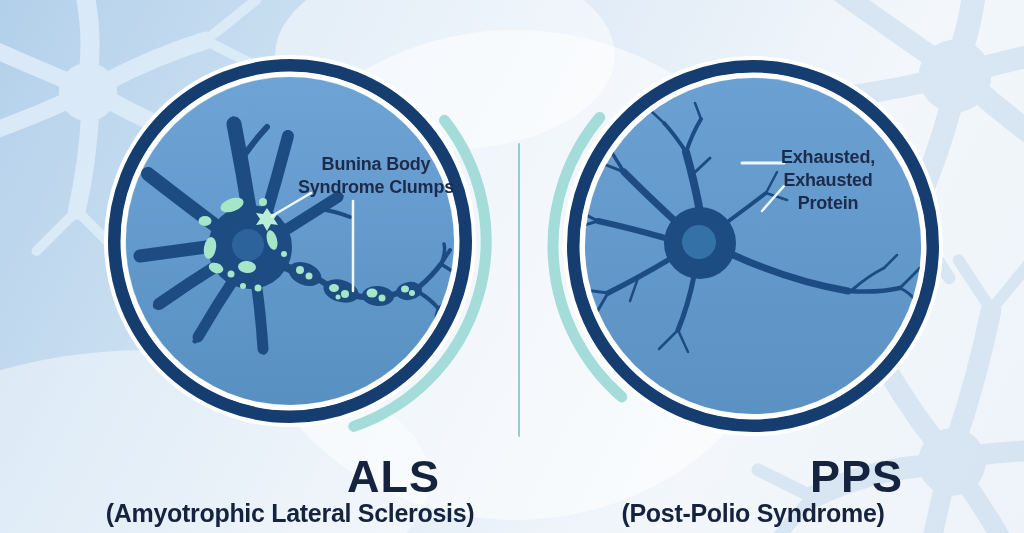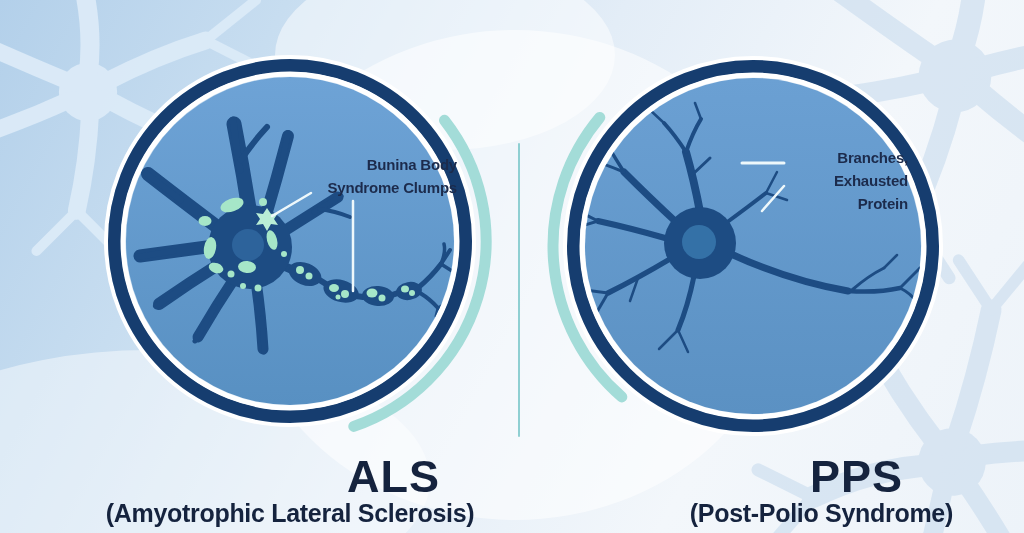--- a/index.html
+++ b/index.html
@@ -2,30 +2,30 @@
 <html><head>
 <meta charset="utf-8">
 <style>
   html,body{margin:0;padding:0;}
   .stage{
     position:relative;width:1024px;height:533px;overflow:hidden;
     background:linear-gradient(118deg,#b3d0ea 0%,#c7ddf0 22%,#e3edf7 48%,#f3f7fb 72%,#edf3f9 100%);
     font-family:"Liberation Sans","DejaVu Sans",sans-serif;
   }
   .layer{position:absolute;left:0;top:0;}
-  .annotation{position:absolute;font-weight:bold;color:#1c2b4c;text-align:right;
-    font-size:15px;line-height:23px;letter-spacing:-0.2px;}
+  .annotation{position:absolute;font-weight:bold;color:#1c2b4c;text-align:center;
+    font-size:18px;line-height:23px;letter-spacing:-0.2px;}
   #ann-als{left:295px;top:153px;width:162px;}
   #ann-pps{left:748px;top:146px;width:160px;}
   .title{position:absolute;font-weight:bold;color:#15233e;text-align:right;font-size:45px;letter-spacing:1px;}
   .subtitle{position:absolute;font-weight:bold;color:#15233e;text-align:center;font-size:25px;letter-spacing:-0.3px;}
   #title-als{left:140px;top:451px;width:300px;}
   #sub-als{left:90px;top:499px;width:400px;}
   #title-pps{left:603px;top:451px;width:300px;}
-  #sub-pps{left:553px;top:499px;width:400px;text-align:right;}
+  #sub-pps{left:553px;top:499px;width:400px;}
   .divider{position:absolute;left:518px;top:143px;width:2px;height:294px;background:#8fcfd2;border-radius:1px;}
   .sil-light{color:#dcebf8;opacity:.95;}
   .sil-mid{color:#c9dcee;opacity:.6;}
   .neuron{stroke:#1d4c83;fill:none;stroke-linecap:round;stroke-linejoin:round;}
   .nfill{fill:#1d4c83;stroke:none;}
   .mint{fill:#a6e6c8;stroke:none;}
   .mint2{fill:#b9eed6;stroke:none;}
   .leader{stroke:#eef8fb;fill:none;stroke-linecap:round;}
 </style>
 </head>
@@ -214,21 +214,21 @@
     </g>
   </svg>
 
   <div class="divider"></div>
 
   <div class="annotation" id="ann-als">
     <div>Bunina Body</div>
     <div>Syndrome Clumps</div>
   </div>
   <div class="annotation" id="ann-pps">
-    <div>Branches,</div>
+    <div>Exhausted,</div>
     <div>Exhausted</div>
     <div>Protein</div>
   </div>
 
   <div class="title" id="title-als">ALS</div>
   <div class="subtitle" id="sub-als">(Amyotrophic Lateral Sclerosis)</div>
   <div class="title" id="title-pps">PPS</div>
   <div class="subtitle" id="sub-pps">(Post-Polio Syndrome)</div>
 
 </div>

